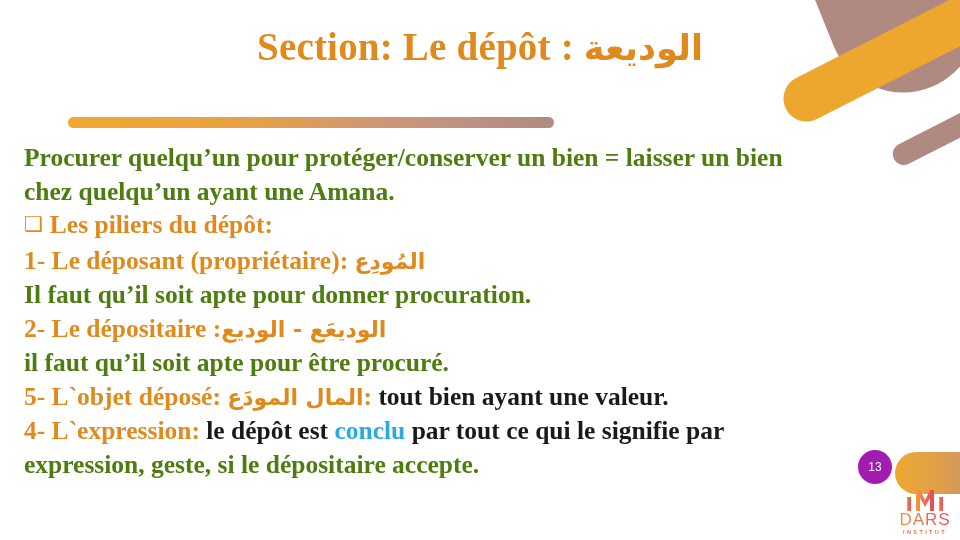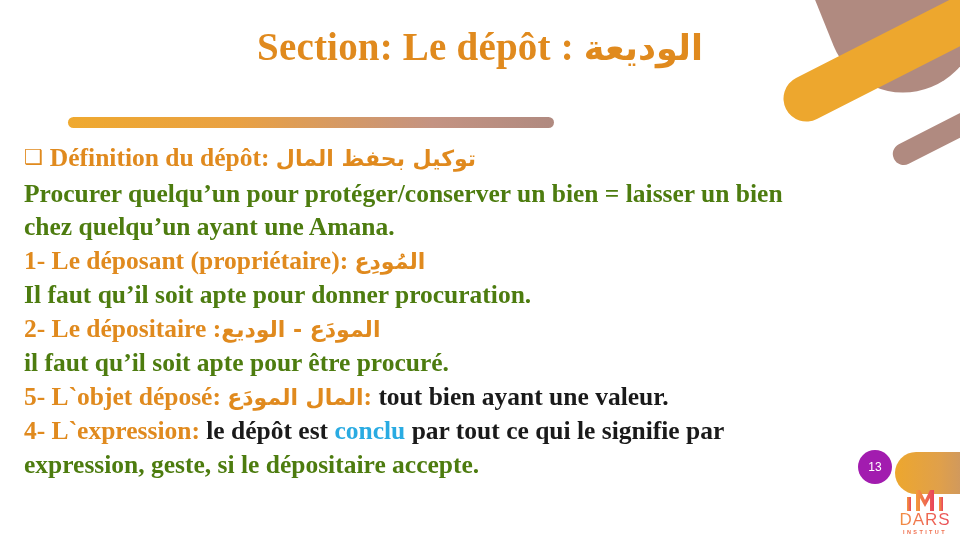--- a/index.html
+++ b/index.html
@@ -186,37 +186,36 @@
 
   <div class="title">
     <span>Section: Le dépôt :</span>
     <span class="ar">الوديعة</span>
   </div>
 
   <div class="divider"></div>
 
   <div class="body">
 
-    <div class="line orange">
-      <span class="bullet-sq">❑</span><span>Définition du dépôt:</span>
-      <span class="ar orange">توكيل بحفظ المال</span>
-    </div>
 
     <div class="line">Procurer quelqu’un pour protéger/conserver un bien = laisser un bien</div>
     <div class="line">chez quelqu’un ayant une Amana.</div>
 
+    <div class="line orange">
+      <span class="bullet-sq">❑</span><span>Les piliers du dépôt:</span>
+    </div>
 
     <div class="line orange">
       <span>1- Le déposant (propriétaire):</span>
       <span class="ar orange">المُودِع</span>
     </div>
     <div class="line">Il faut qu’il soit apte pour donner procuration.</div>
 
     <div class="line orange">
-      <span>2- Le dépositaire :</span><span class="ar orange">المودَع - الوديع</span>
+      <span>2- Le dépositaire :</span><span class="ar orange">الوديعَع - الوديع</span>
     </div>
     <div class="line">il faut qu’il soit apte pour être procuré.</div>
 
     <div class="line orange">
       <span>5- L`objet déposé:</span>
       <span class="ar orange">المال المودَع</span><span>:</span>
       <span class="blk">tout bien ayant une valeur.</span>
     </div>
 
     <div class="line orange">

